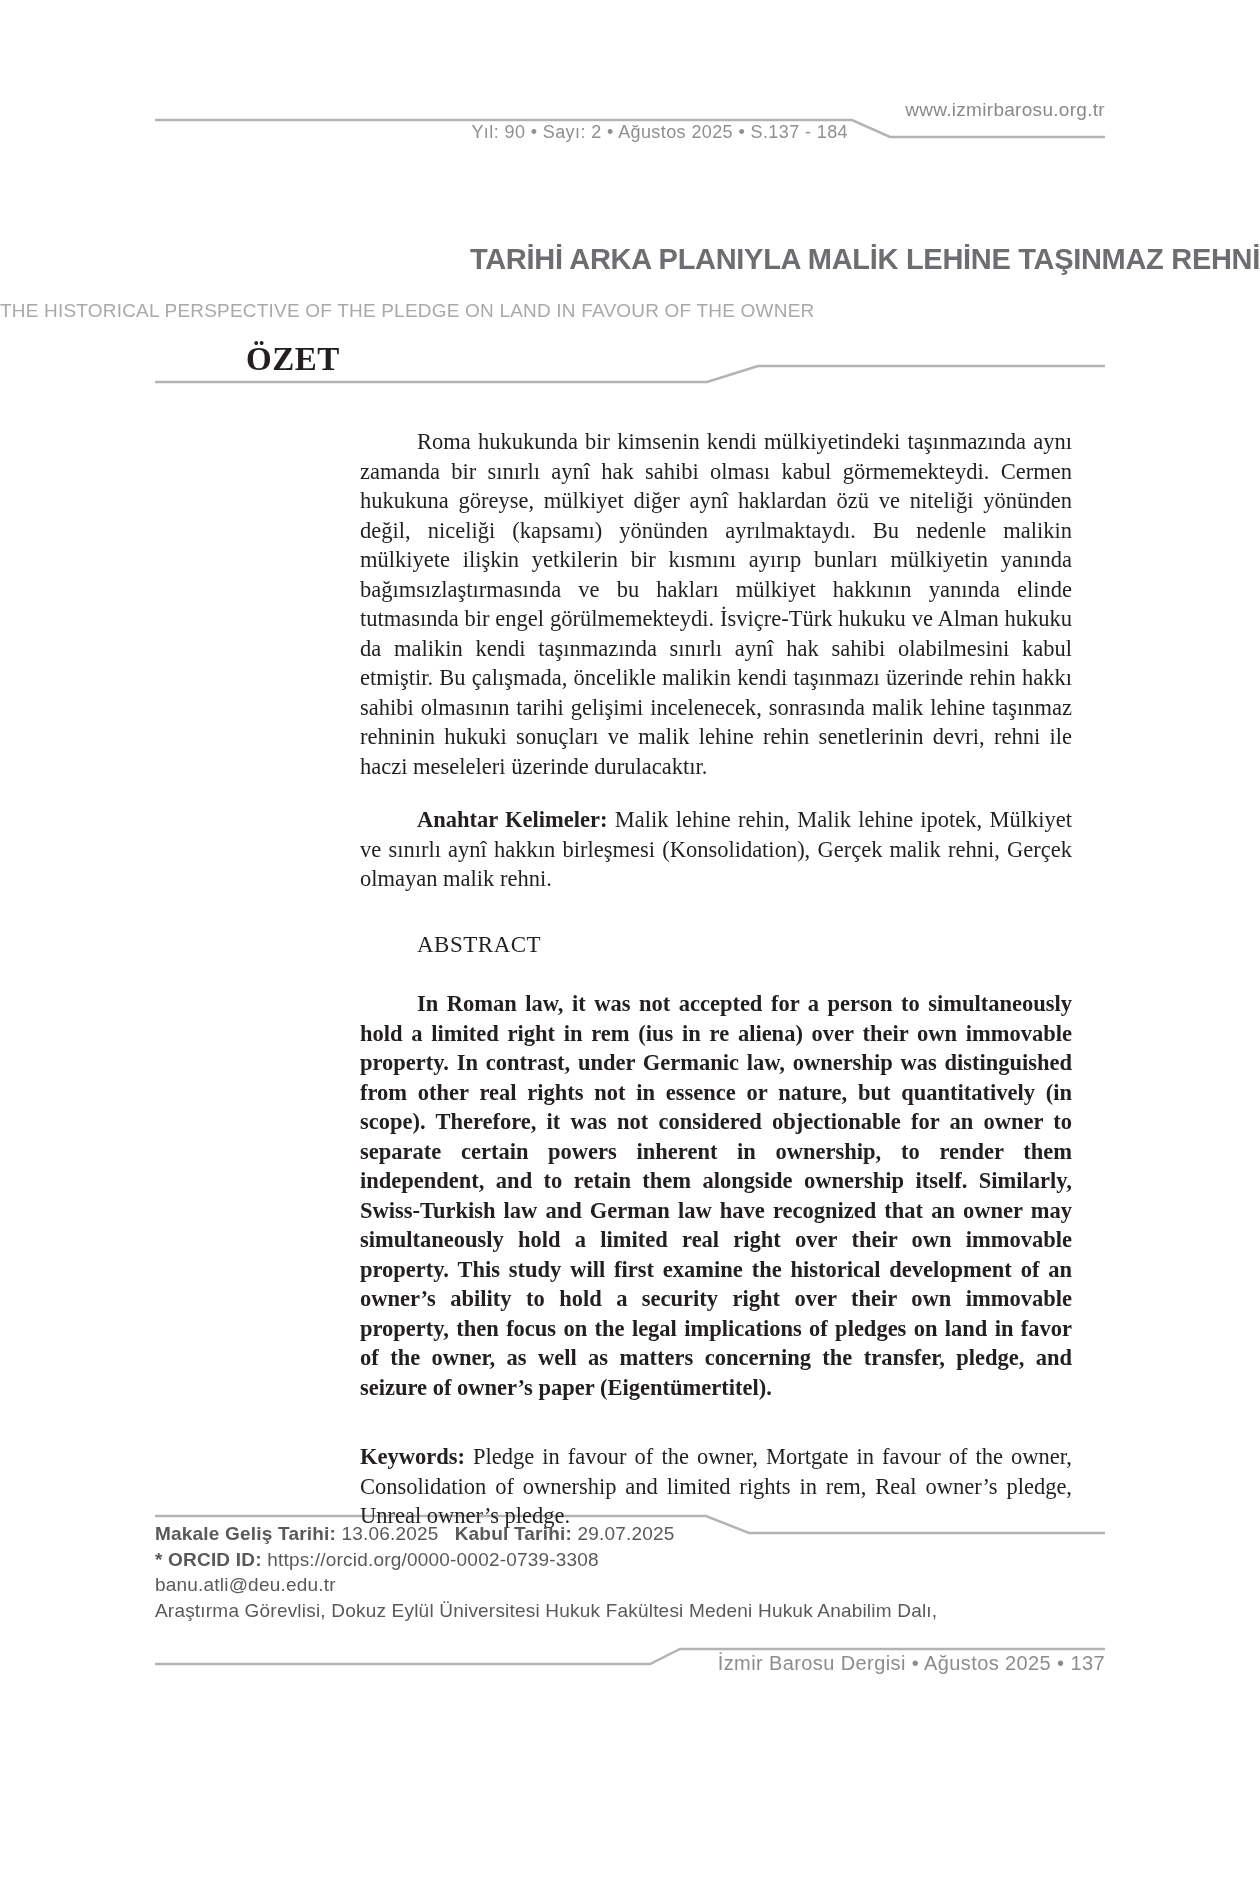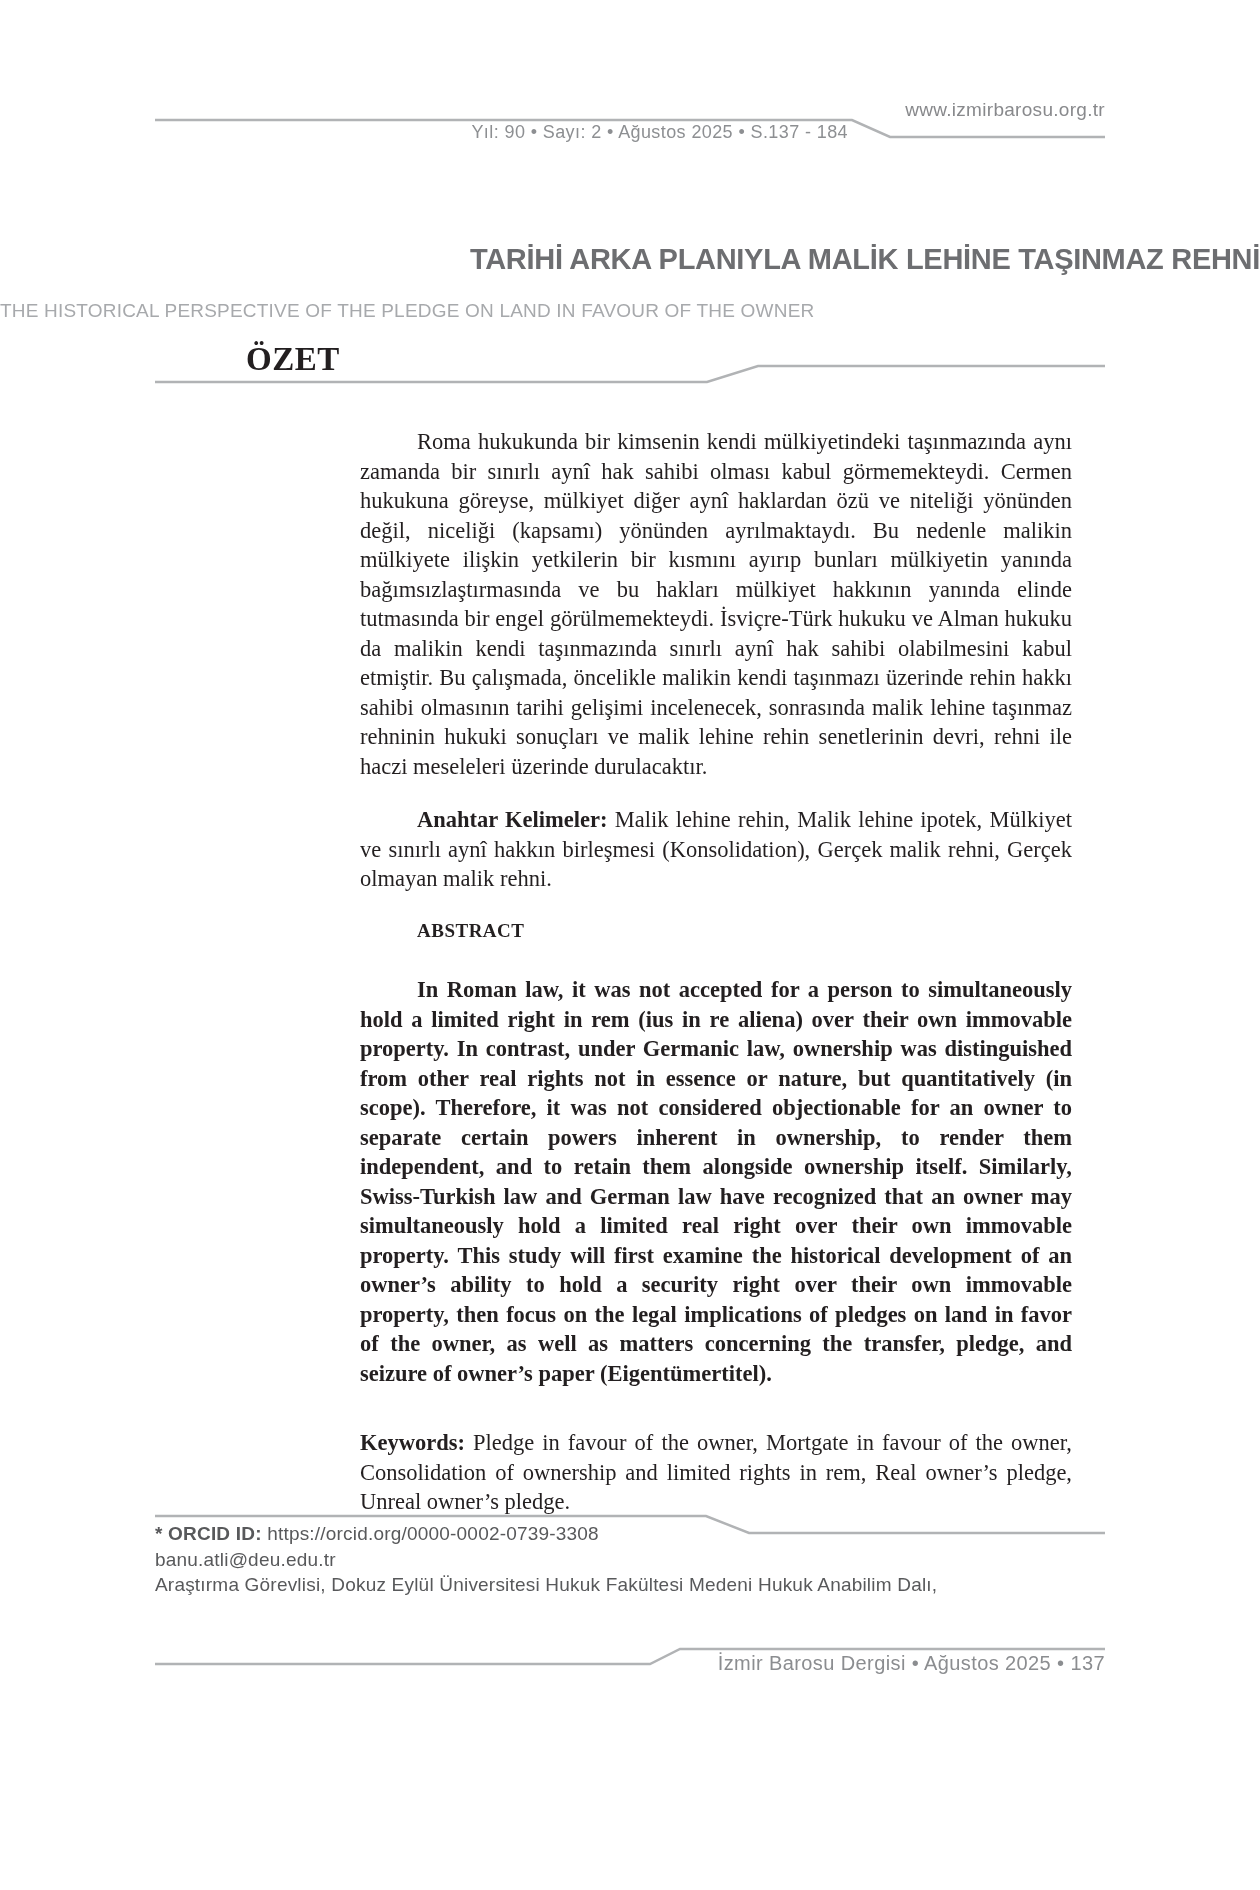--- a/index.html
+++ b/index.html
@@ -92,24 +92,24 @@
     font-family: "Liberation Serif", serif;
     font-size: 22.5px;
     line-height: 29.5px;
     color: #231f20;
     text-align: justify;
   }
   .bodyblock p.indent { text-indent: 57px; }
   .bodyblock .b { font-weight: bold; }
   .p-keywords-tr { margin-top: 24px; }
   .abstract-heading {
-    margin-top: 22px;
+    margin-top: 36px;
     margin-left: 57px;
-    font-size: 19px;
-    font-weight: bold;
+    font-size: 23px;
+    font-weight: normal;
     letter-spacing: 0.5px;
   }
   .p-abstract { margin-top: 30px; font-weight: bold; }
   .p-keywords-en { margin-top: 40px; }
   .footerblock {
     position: absolute;
     left: 155px; top: 1521px;
     width: 950px;
     font-size: 19px;
     line-height: 25.5px;
@@ -155,20 +155,21 @@
     <p class="indent p-keywords-tr"><span class="b">Anahtar Kelimeler:</span><span> Malik lehine rehin, Malik lehine ipotek, Mülkiyet ve sınırlı aynî hakkın birleşmesi (Konsolidation), Gerçek malik rehni, Gerçek olmayan malik rehni.</span></p>
 
     <div class="abstract-heading">ABSTRACT</div>
 
     <p class="indent p-abstract">In Roman law, it was not accepted for a person to simultaneously hold a limited right in rem (ius in re aliena) over their own immovable property. In contrast, under Germanic law, ownership was distinguished from other real rights not in essence or nature, but quantitatively (in scope). Therefore, it was not considered objectionable for an owner to separate certain powers inherent in ownership, to render them independent, and to retain them alongside ownership itself. Similarly, Swiss-Turkish law and German law have recognized that an owner may simultaneously hold a limited real right over their own immovable property. This study will first examine the historical development of an owner’s ability to hold a security right over their own immovable property, then focus on the legal implications of pledges on land in favor of the owner, as well as matters concerning the transfer, pledge, and seizure of owner’s paper (Eigentümertitel).</p>
 
     <p class="p-keywords-en"><span class="b">Keywords:</span><span> Pledge in favour of the owner, Mortgate in favour of the owner, Consolidation of ownership and limited rights in rem, Real owner’s pledge, Unreal owner’s pledge.</span></p>
   </div>
 
   <div class="footerblock">
+    <div><span class="fb">Makale Geliş Tarihi:</span><span> 13.06.2025</span><span class="fb gap">Kabul Tarihi:</span><span> 29.07.2025</span></div>
     <div><span class="fb">* ORCID ID:</span><span> https://orcid.org/0000-0002-0739-3308</span></div>
     <div>banu.atli@deu.edu.tr</div>
     <div>Araştırma Görevlisi, Dokuz Eylül Üniversitesi Hukuk Fakültesi Medeni Hukuk Anabilim Dalı,</div>
   </div>
 
   <div class="journal-line">İzmir Barosu Dergisi • Ağustos 2025 • 137</div>
 
 </div>
 
 </body></html>

